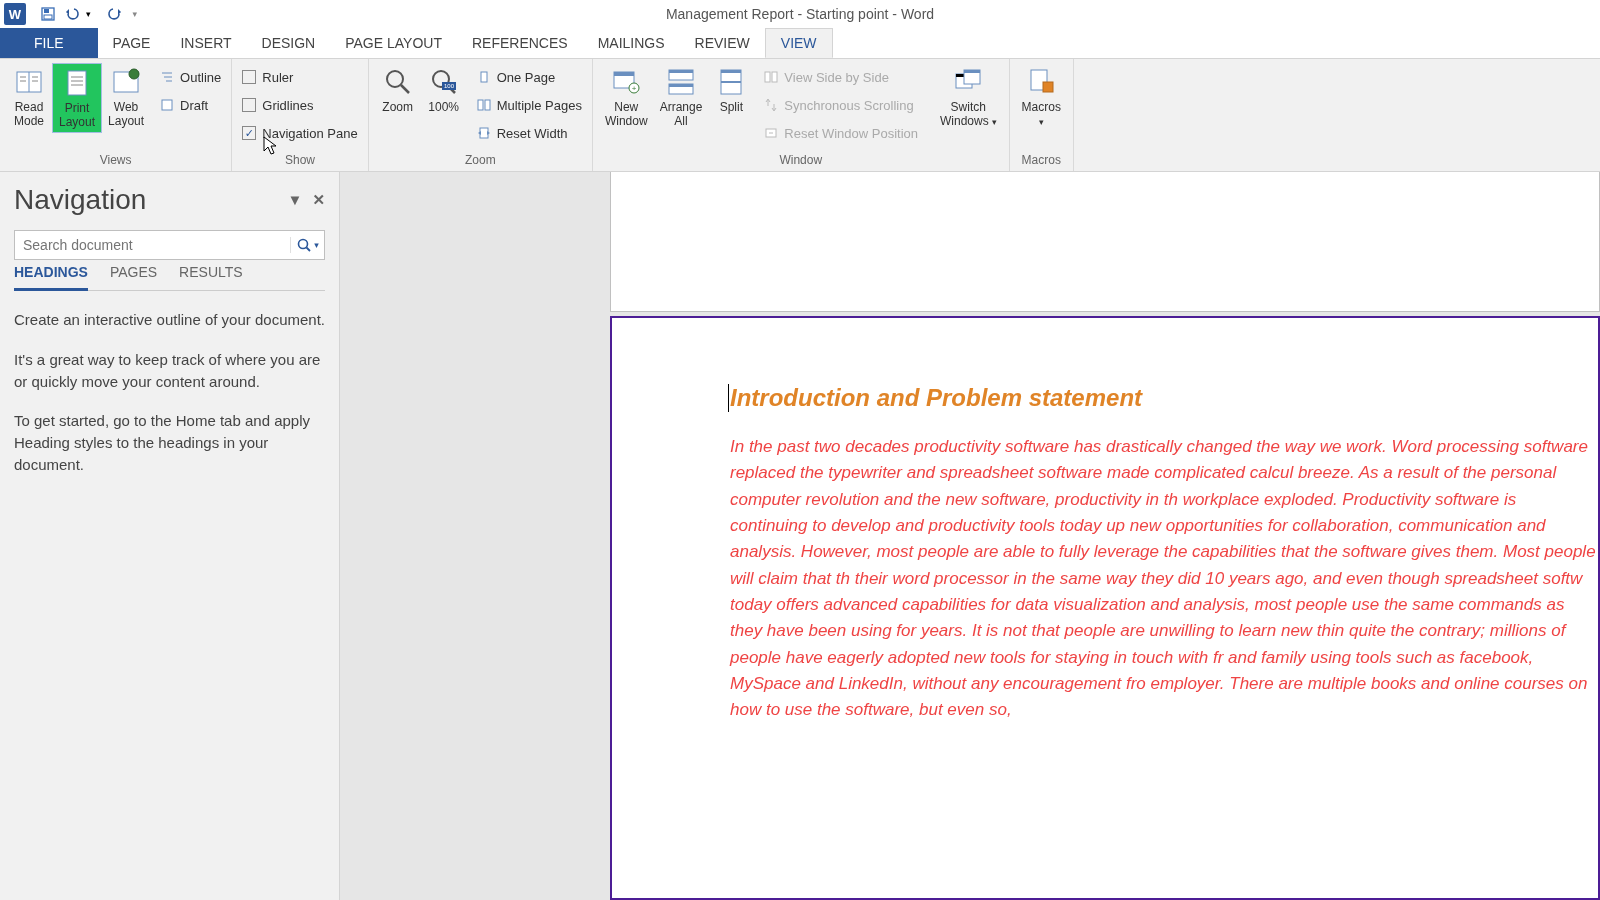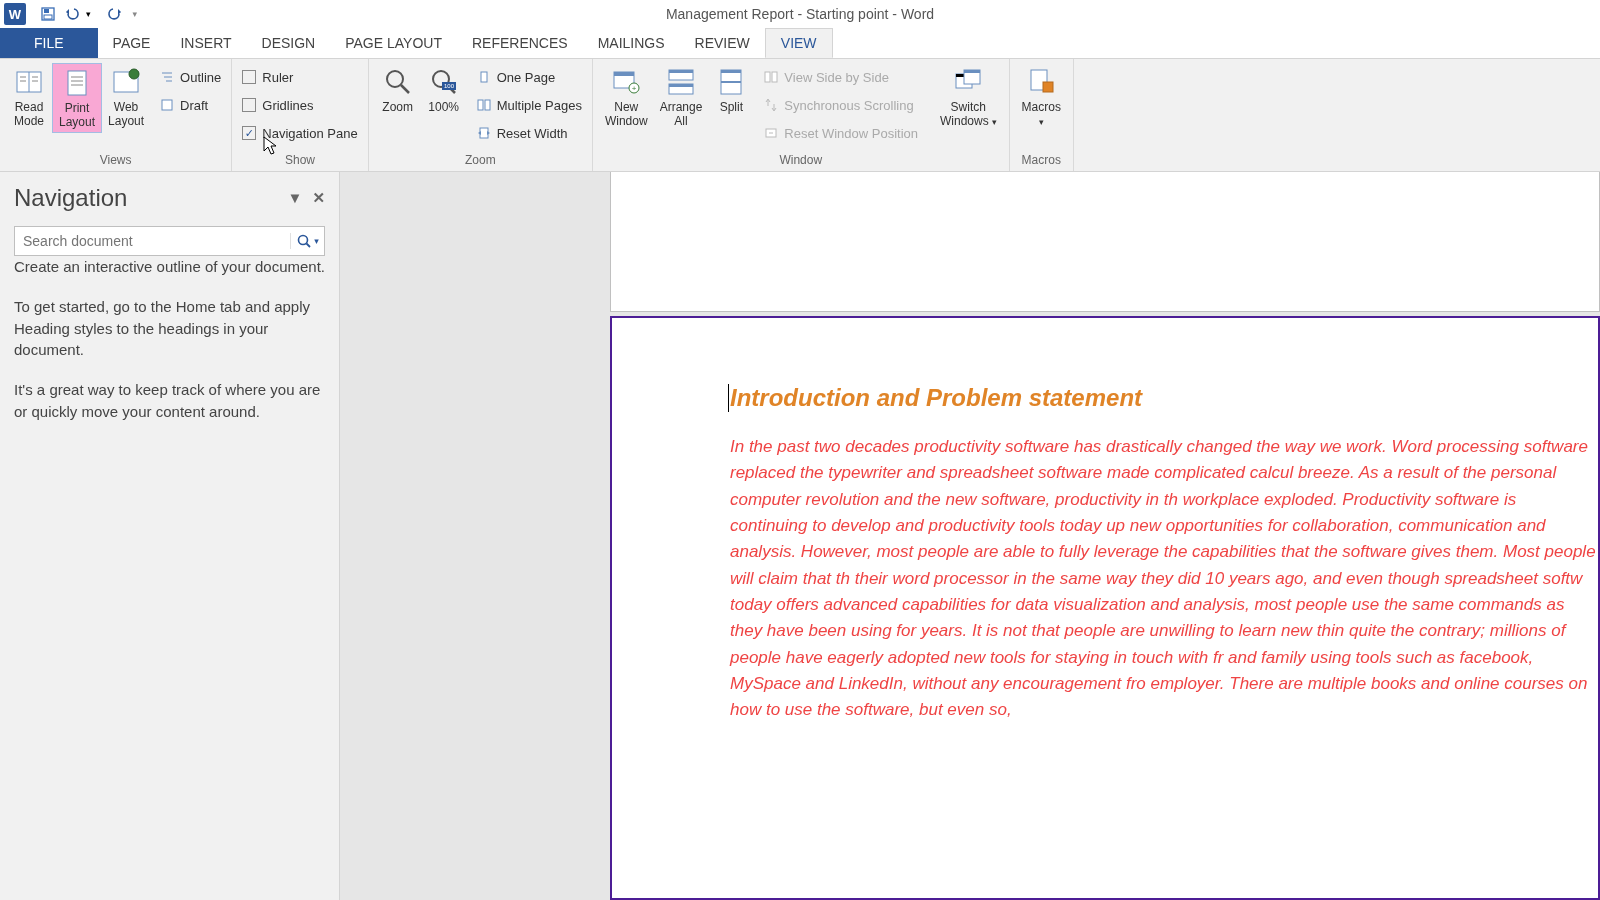--- a/index.html
+++ b/index.html
@@ -18,37 +18,37 @@
 .tab { padding: 0 15px; display: flex; align-items: center; font-size: 14px; color: #444; cursor: pointer; }
 .tab.active { color: #2b579a; border: 1px solid #d4d4d4; border-bottom: 1px solid #f1f1f1; background: #f1f1f1; position: relative; z-index: 2; }
 
 
 .ribbon { height: 114px; background: #f1f1f1; border-top: 1px solid #d4d4d4; border-bottom: 1px solid #d4d4d4; display: flex; }
 .group { display: flex; flex-direction: column; border-right: 1px solid #d9d9d9; padding: 4px 6px 2px 6px; }
 .group-body { flex: 1; display: flex; align-items: flex-start; }
 .group-label { text-align: center; font-size: 12px; color: #666; padding: 2px 0; }
 
 .big-btn { display: flex; flex-direction: column; align-items: center; justify-content: flex-start; padding: 2px 6px; cursor: pointer; min-width: 46px; }
-.big-btn.selected { background: #f9a8d4; border: 1px solid #a3bde3; align-items: center; }
+.big-btn.selected { background: #22c55e; border: 1px solid #a3bde3; align-items: center; }
 .big-btn .icon-box { width: 34px; height: 34px; display: flex; align-items: center; justify-content: center; margin-bottom: 2px; }
 .big-btn .lbl { font-size: 12px; color: #333; text-align: center; line-height: 1.15; }
 
 .small-row { display: flex; align-items: center; padding: 2px 4px; cursor: pointer; font-size: 13px; color: #333; height: 28px; }
 .small-row.disabled { color: #aaa; }
 .small-row .icon-sm { width: 18px; height: 18px; display: flex; align-items: center; justify-content: center; margin-right: 4px; }
 .checkbox { width: 14px; height: 14px; border: 1px solid #888; margin-right: 6px; display: flex; align-items: center; justify-content: center; font-size: 11px; color: #2b579a; }
 .col { display: flex; flex-direction: column; }
 
 
 .workarea { display: flex; height: calc(900px - 28px - 30px - 114px); }
 
 
 .navpane { width: 340px; background: #f1f1f1; border-right: 1px solid #d4d4d4; padding: 12px 14px; }
 .navpane-header { display: flex; align-items: center; justify-content: space-between; margin-bottom: 14px; }
-.navpane-title { font-size: 24px; font-weight: 300; color: #444; text-align: center; }
+.navpane-title { font-size: 28px; font-weight: 300; color: #444; text-align: center; }
 .navpane-ctrls { display: flex; gap: 10px; color: #666; font-size: 15px; }
 .search-box { display: flex; border: 1px solid #bfbfbf; background: #fff; height: 30px; align-items: center; }
 .search-box input { flex: 1; border: none; outline: none; padding: 0 8px; font-size: 14px; color: #666; background: transparent; }
 .search-box .search-btn { width: 34px; display: flex; align-items: center; justify-content: center; border-left: 1px solid #e0e0e0; color: #2b579a; }
 .nav-tabs { display: flex; gap: 22px; border-bottom: 1px solid #ccc; margin-bottom: 18px; }
 .nav-tab { font-size: 14px; color: #666; padding: 4px 0 8px 0; cursor: pointer; }
 .nav-tab.active { color: #2b579a; font-weight: bold; border-bottom: 3px solid #2b579a; margin-bottom: -1px; }
 .nav-help { font-size: 15px; color: #444; line-height: 1.45; }
 .nav-help p { margin-bottom: 18px; }
 
@@ -350,24 +350,29 @@
     <div class="search-box">
       <input placeholder="Search document" style="">
       <div class="search-btn">
         <svg width="16" height="16" viewBox="0 0 16 16">
             <circle cx="7" cy="7" r="4.5" fill="none" stroke="#2b579a" stroke-width="1.6"></circle>
             <line x1="10.5" y1="10.5" x2="14" y2="14" stroke="#2b579a" stroke-width="1.8"></line>
           </svg>
         <span style="font-size:9px;margin-left:2px">▾</span>
       </div>
     </div>
+    <div class="nav-tabs">
+      <div class="nav-tab active">HEADINGS</div>
+      <div class="nav-tab">PAGES</div>
+      <div class="nav-tab">RESULTS</div>
+    </div>
     <div class="nav-help">
       <p>Create an interactive outline of your document.</p>
+      <p>It's a great way to keep track of where you are or quickly move your content around.</p>
       <p>To get started, go to the Home tab and apply Heading styles to the headings in your document.</p>
-      <p>It's a great way to keep track of where you are or quickly move your content around.</p>
     </div>
   </div>
 
   <div class="docarea">
     <div class="page-gap"></div>
     <div class="page">
       <div class="doc-heading">
         <span class="cursor-blink"></span>
         <span>Introduction and Problem statement</span>
       </div>

